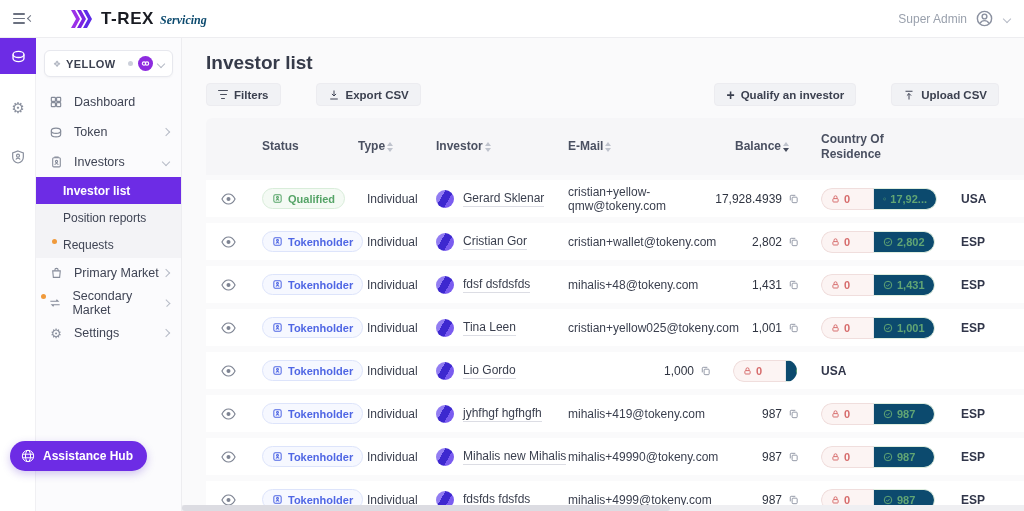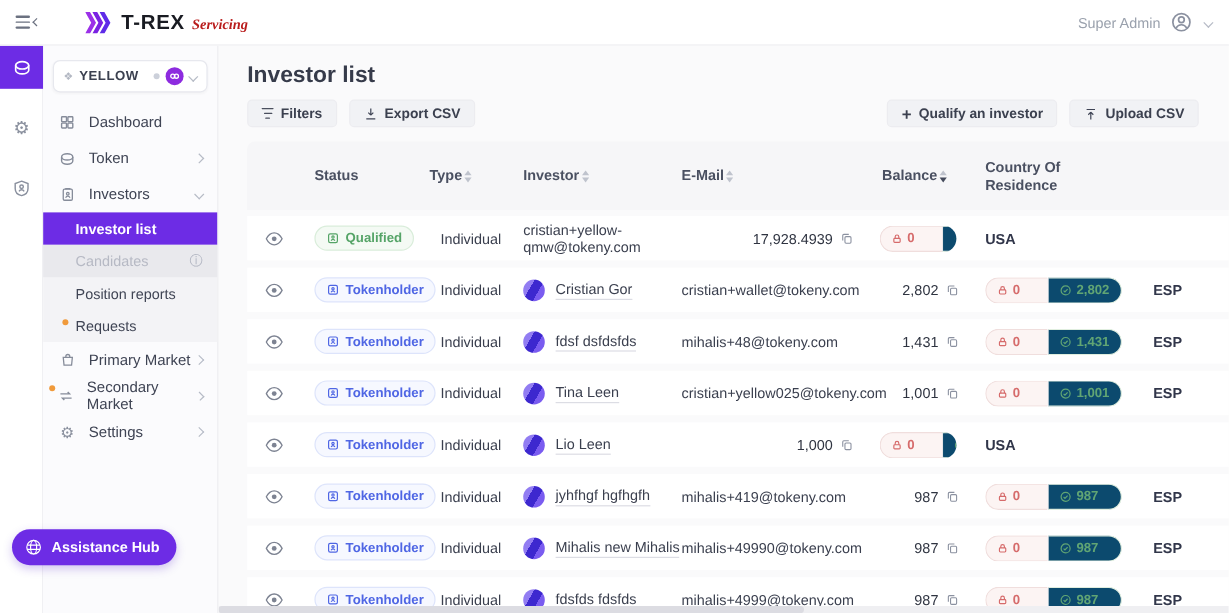--- a/index.html
+++ b/index.html
@@ -11,21 +11,21 @@
     border-bottom:1px solid #ededf0;display:flex;align-items:center;z-index:30;}
   .collapse{margin-left:13px;display:flex;align-items:center;gap:2px;cursor:pointer;}
   .collapse .bars{display:flex;flex-direction:column;gap:3px;}
   .collapse .bars i{display:block;width:12px;height:1.6px;background:#6b7180;border-radius:1px;}
   .collapse .lt{width:5px;height:5px;border-left:1.6px solid #6b7180;border-bottom:1.6px solid #6b7180;
     transform:rotate(45deg);margin-left:1px;}
   .logo{display:flex;align-items:baseline;margin-left:38px;gap:6px;}
   .logo svg{align-self:center;}
   .brand{font-size:17px;font-weight:800;letter-spacing:.6px;color:#191b22;}
   .brand-suffix{font-family:"Liberation Serif",serif;font-style:italic;font-size:12px;
-    color:#b91c1c;font-weight:600;}
+    color:#0c4a6e;font-weight:600;}
   .userbox{margin-left:auto;margin-right:14px;display:flex;align-items:center;gap:8px;cursor:pointer;}
   .username{font-size:12px;color:#9aa1ad;}
   .userbox .chev{margin-left:2px;}
 
   
   .rail{position:absolute;left:0;top:38px;width:36px;bottom:0;background:#fff;
     border-right:1px solid #f0f0f3;z-index:20;}
   .rail-tile{width:36px;height:36px;background:#6d2ce5;display:flex;align-items:center;justify-content:center;cursor:pointer;}
   .rail-ic{width:36px;height:34px;display:flex;align-items:center;justify-content:center;
     color:#8a909e;cursor:pointer;margin-top:16px;}
@@ -59,21 +59,21 @@
 
   .assist{position:absolute;left:10px;bottom:40px;height:30px;padding:0 14px 0 10px;border-radius:16px;
     background:#6d2ce5;color:#fff;display:flex;align-items:center;gap:7px;cursor:pointer;z-index:40;
     box-shadow:0 3px 8px rgba(80,30,200,.25);}
   .assist span{font-size:12px;font-weight:700;}
 
   
   .main{position:absolute;left:182px;top:38px;right:0;bottom:0;background:#fafafb;
     overflow:hidden;padding:14px 0 0 24px;}
   .page-title{font-size:19px;font-weight:700;color:#363b4a;}
-  .toolbar{display:flex;align-items:flex-end;margin-top:9px;padding-right:25px;}
+  .toolbar{display:flex;align-items:flex-end;margin-top:9px;padding-right:25px;gap:25px;}
   .btn{display:inline-flex;align-items:center;gap:6px;height:23px;padding:0 11px;border-radius:4px;
     background:#f1f2f5;border:1px solid #ececf0;font-size:11.5px;font-weight:600;color:#3b404f;
     cursor:pointer;white-space:nowrap;}
   .btn + .btn{margin-left:10px;}
   .toolbar .spacer{flex:1;}
   .flt{display:flex;flex-direction:column;gap:2.5px;align-items:center;}
   .flt i{display:block;height:1.5px;background:#4a4f5e;border-radius:1px;}
   .flt i:nth-child(1){width:10px;}.flt i:nth-child(2){width:7px;}.flt i:nth-child(3){width:4px;}
   .plus{font-size:14px;font-weight:600;line-height:1;color:#3b404f;}
 
@@ -220,24 +220,20 @@
       </svg>
     </span>
     <span>Investors</span>
     <span class="chev down"></span>
   </div>
 
   <div class="subnav">
     <div class="sub-item active">
       <span>Investor list</span>
     </div>
-    <div class="sub-item disabled">
-      <span>Candidates</span>
-      <span class="info">ⓘ</span>
-    </div>
     <div class="sub-item">
       <span>Position reports</span>
     </div>
     <div class="sub-item">
       <span class="odot"></span>
       <span>Requests</span>
     </div>
   </div>
 
   <div class="nav-item">
@@ -374,20 +370,24 @@
       </span>
     </div>
     <div class="cell c-type">
       <svg width="12" height="13" viewBox="0 0 24 24" fill="none" stroke="#9aa1af" stroke-width="2">
         <circle cx="12" cy="7.5" r="3.5"></circle>
               <path d="M4.5 20.5c1.5-4 4.2-5.7 7.5-5.7s6 1.7 7.5 5.7"></path>
       </svg>
       <span>Individual</span>
     </div>
     <div class="cell">
+      <span class="avatar"></span>
+      <span class="iname">Gerard Sklenar</span>
+    </div>
+    <div class="cell">
       <span>cristian+yellow-qmw@tokeny.com</span>
     </div>
     <div class="cell c-balance">
       <span>17,928.4939</span>
       <span class="copybtn">
         <svg width="11" height="12" viewBox="0 0 24 24" fill="none" stroke="#8b91a0" stroke-width="2">
           <rect x="9" y="8" width="11" height="12" rx="2"></rect>
                 <path d="M5 15V6a2 2 0 012-2h9"></path>
         </svg>
       </span>
@@ -627,21 +627,21 @@
     </div>
     <div class="cell c-type">
       <svg width="12" height="13" viewBox="0 0 24 24" fill="none" stroke="#9aa1af" stroke-width="2">
         <circle cx="12" cy="7.5" r="3.5"></circle>
               <path d="M4.5 20.5c1.5-4 4.2-5.7 7.5-5.7s6 1.7 7.5 5.7"></path>
       </svg>
       <span>Individual</span>
     </div>
     <div class="cell">
       <span class="avatar"></span>
-      <span class="iname">Lio Leen</span>
+      <span class="iname">Lio Gordo</span>
     </div>
     <div class="cell c-balance">
       <span>1,000</span>
       <span class="copybtn">
         <svg width="11" height="12" viewBox="0 0 24 24" fill="none" stroke="#8b91a0" stroke-width="2">
           <rect x="9" y="8" width="11" height="12" rx="2"></rect>
                 <path d="M5 15V6a2 2 0 012-2h9"></path>
         </svg>
       </span>
     </div>

